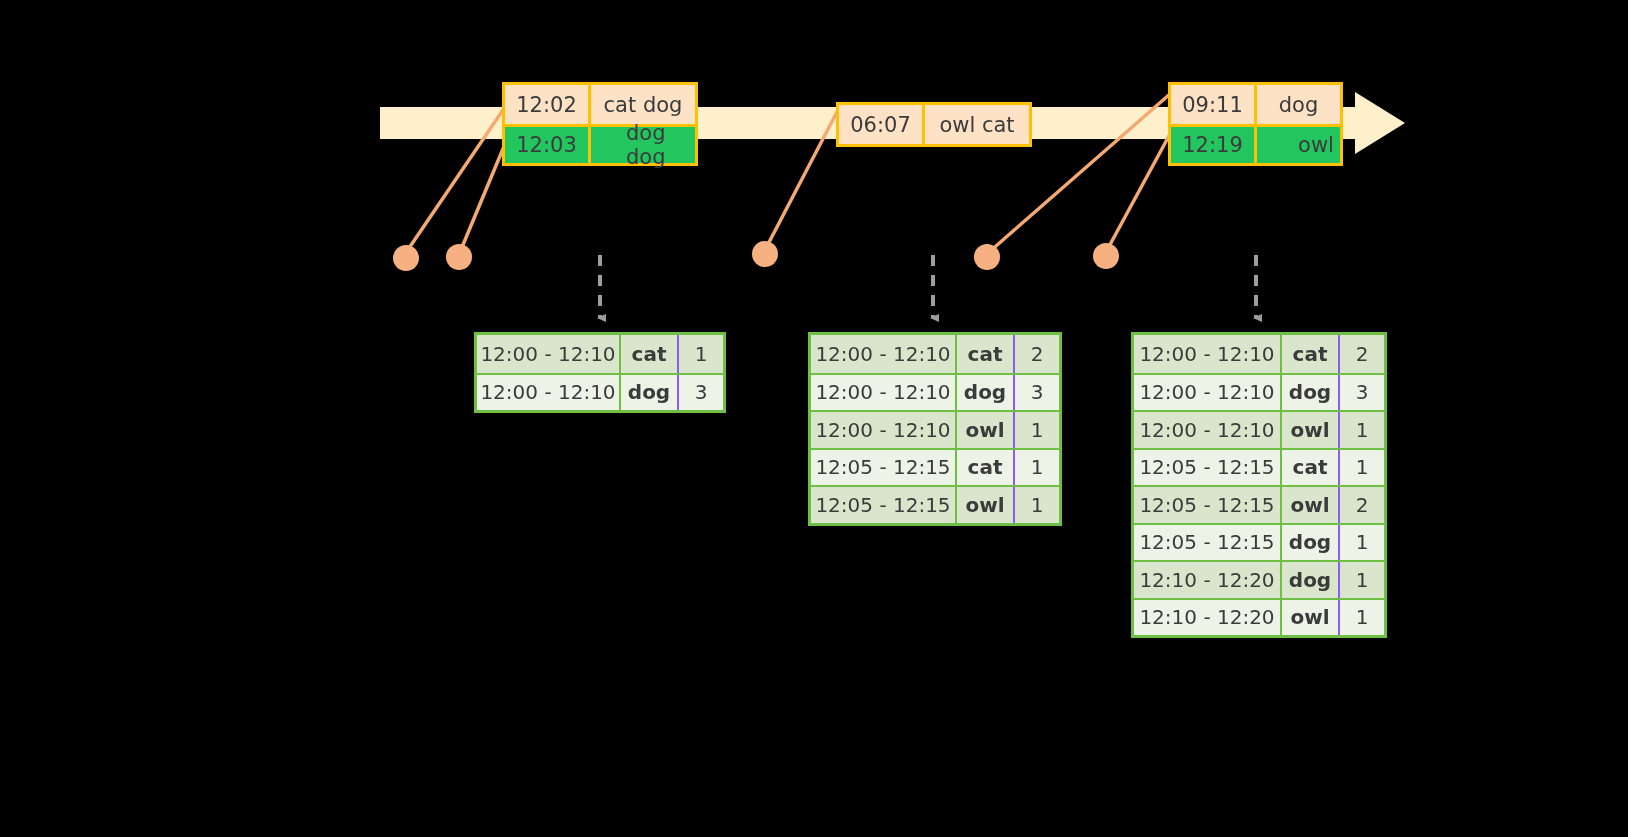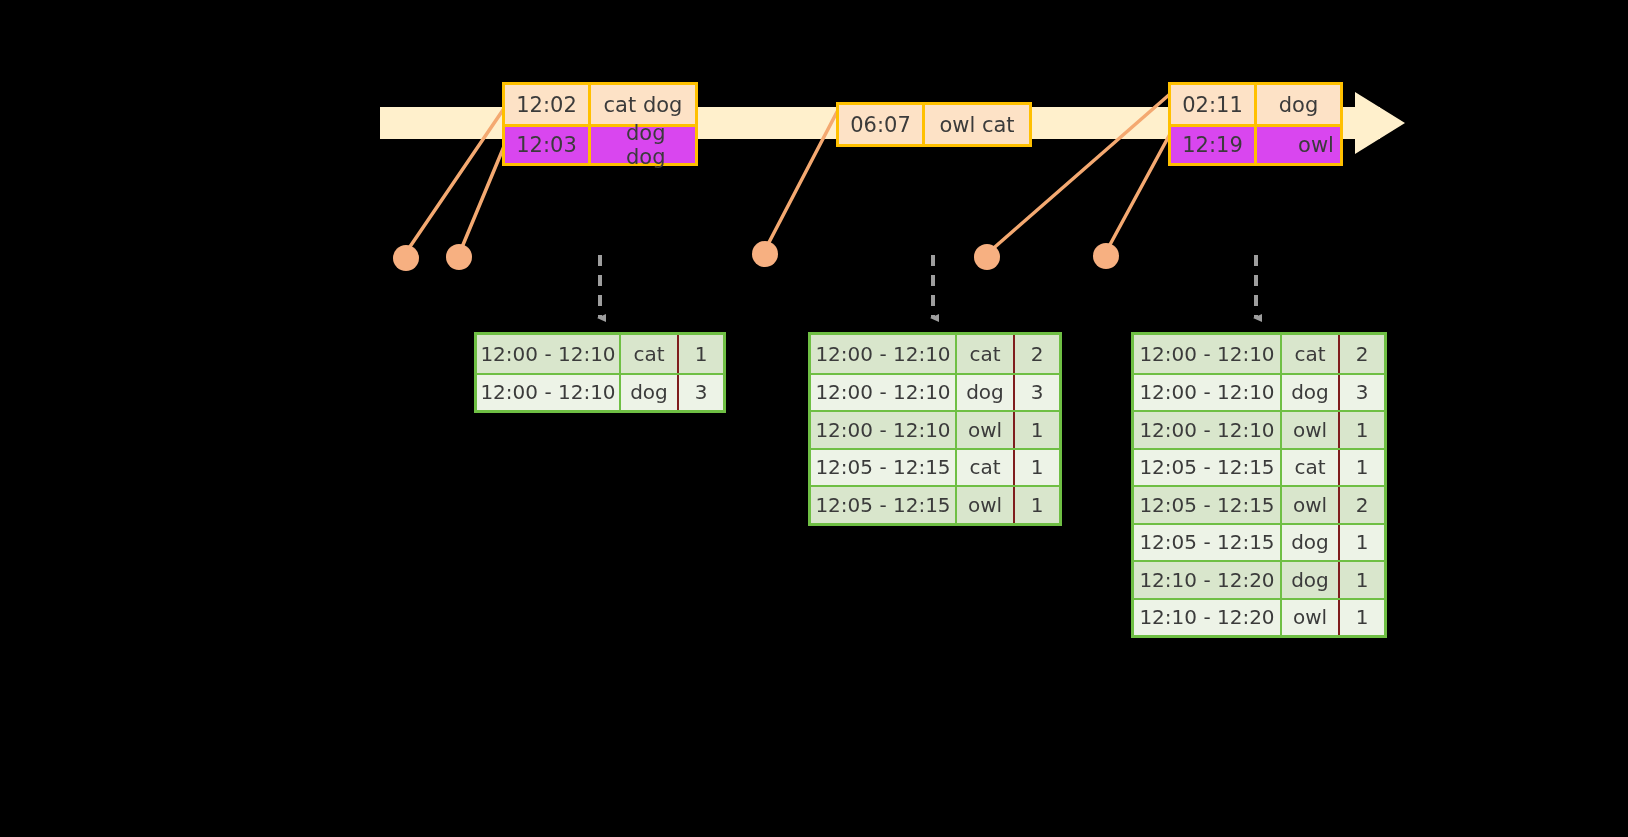--- a/index.html
+++ b/index.html
@@ -36,21 +36,21 @@
     box-sizing: border-box;
     background: #FFF3E2;
     z-index: 5;
   }
   .event-row {
     display: flex;
     height: 39px;
     box-sizing: border-box;
   }
   .event-row.alt { background: #FDE2C6; }
-  .event-row.plain { background: #d946ef; gap: 35px; }
+  .event-row.plain { background: #22c55e; gap: 35px; }
   .event-row + .event-row { border-top: 3px solid #FFC000; }
   .cell-time {
     width: 86px;
     border-right: 3px solid #FFC000;
     display: flex;
     align-items: center;
     justify-content: center;
     font-size: 21px;
     color: #3b3b3b;
     box-sizing: border-box;
@@ -89,22 +89,23 @@
     color: #3b3b3b;
     border-right: 2px solid #6FBF44;
     box-sizing: border-box;
   }
   .res-key {
     display: flex;
     align-items: center;
     justify-content: center;
     font-size: 20px;
     color: #3b3b3b;
-    border-right: 2px solid #7f1d1d;
-    box-sizing: border-box;
+    border-right: 2px solid #8b5cf6;
+    box-sizing: border-box;
+    font-weight: bold;
   }
   .res-count {
     display: flex;
     align-items: center;
     justify-content: center;
     font-size: 20px;
     color: #3b3b3b;
     box-sizing: border-box;
   }
 
@@ -174,21 +175,21 @@
 
   <div class="event-box" style="left:836px; top:80px; width:196px;">
     <div class="event-row alt">
       <div class="cell-time">06:07</div>
       <div class="cell-payload">owl cat</div>
     </div>
   </div>
 
   <div class="event-box" style="left:1168px; top:60px; width:175px;">
     <div class="event-row alt">
-      <div class="cell-time">02:11</div>
+      <div class="cell-time">09:11</div>
       <div class="cell-payload">dog</div>
     </div>
     <div class="event-row plain">
       <div class="cell-time">12:19</div>
       <div class="cell-payload">owl</div>
     </div>
   </div>
 
   <div class="result-table t1" style="left:474px; top:310px;">
     <div class="res-row shade">

